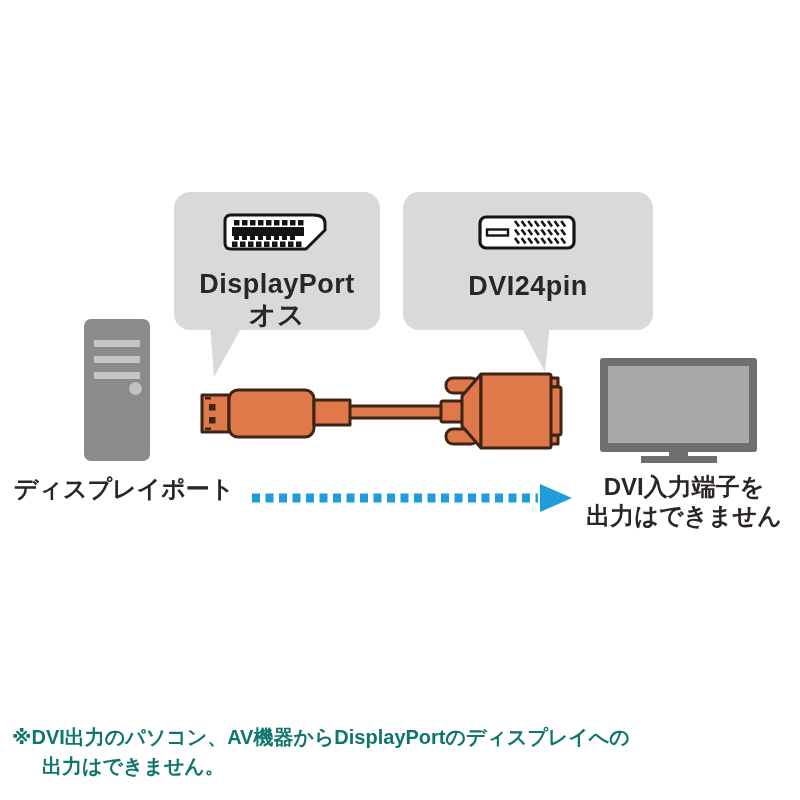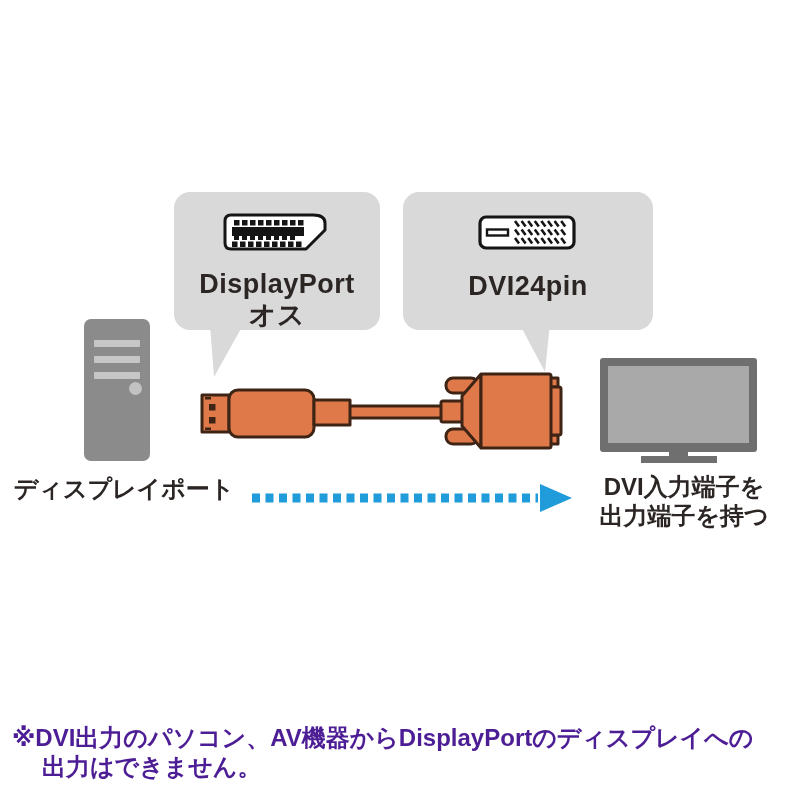--- a/index.html
+++ b/index.html
@@ -39,21 +39,21 @@
     position:absolute;left:10px;width:46px;height:7px;background:#c6c6c6;
     border-radius:1px;
   }
   .tower .pwr{
     position:absolute;left:45px;top:63px;width:13px;height:13px;
     background:#c2c2c2;border-radius:50%;
   }
   
   .footnote{
     position:absolute;left:12px;top:723px;width:780px;font-weight:bold;
-    font-size:24px;line-height:29px;color:#4c1d95;
+    font-size:20px;line-height:29px;color:#0f766e;
   }
   .footnote .l2{padding-left:30px;}
 </style>
 </head>
 <body>
 
 <div class="bubble bubble-dp">
   <div class="icon-wrap">
     <svg width="112" height="40" viewBox="0 0 112 40">
       <path d="M10 3 H92 Q104 3 104 11 V18 L85 37 H10 Q4 37 4 31 V9 Q4 3 10 3 Z" fill="#ffffff" stroke="#151515" stroke-width="3" stroke-linejoin="round"></path>
@@ -187,19 +187,19 @@
   <rect x="10" y="10" width="141" height="77" fill="#a9a9a9"></rect>
   <rect x="71" y="96" width="19" height="6" fill="#6f6f6f"></rect>
   <rect x="43" y="100" width="76" height="7" fill="#6f6f6f"></rect>
 </svg>
 
 <div class="devlabel devlabel-left">
   <span>ディスプレイポート</span>
 </div>
 <div class="devlabel devlabel-right">
   <span>DVI入力端子を</span>
-  <span>出力端子を持つ</span>
+  <span>出力はできません</span>
 </div>
 
 <div class="footnote">
   <div class="l1">※DVI出力のパソコン、AV機器からDisplayPortのディスプレイへの</div>
   <div class="l2">出力はできません。</div>
 </div>
 
 </body></html>

